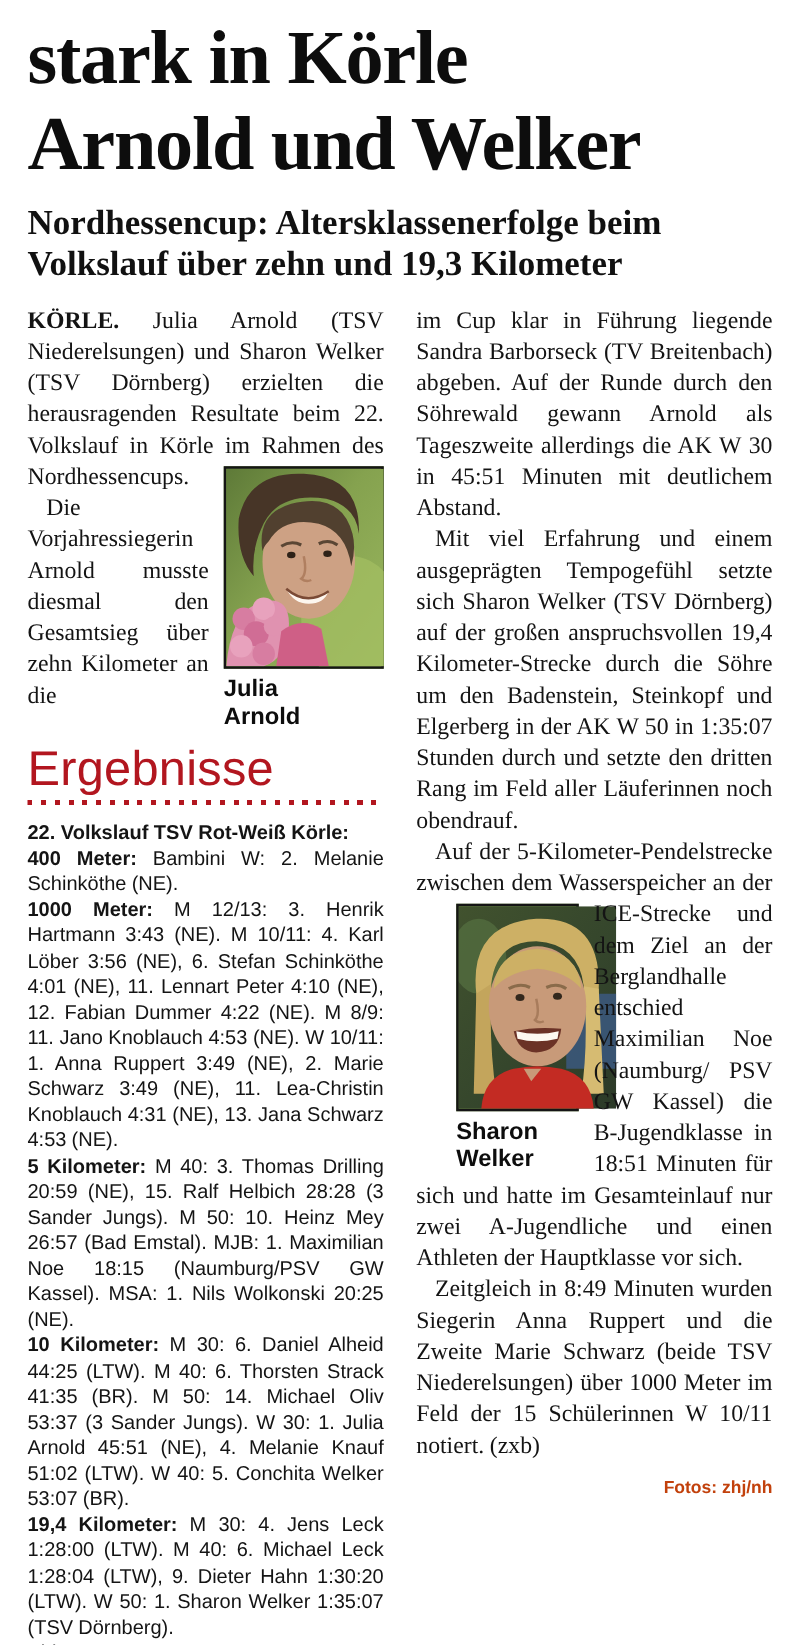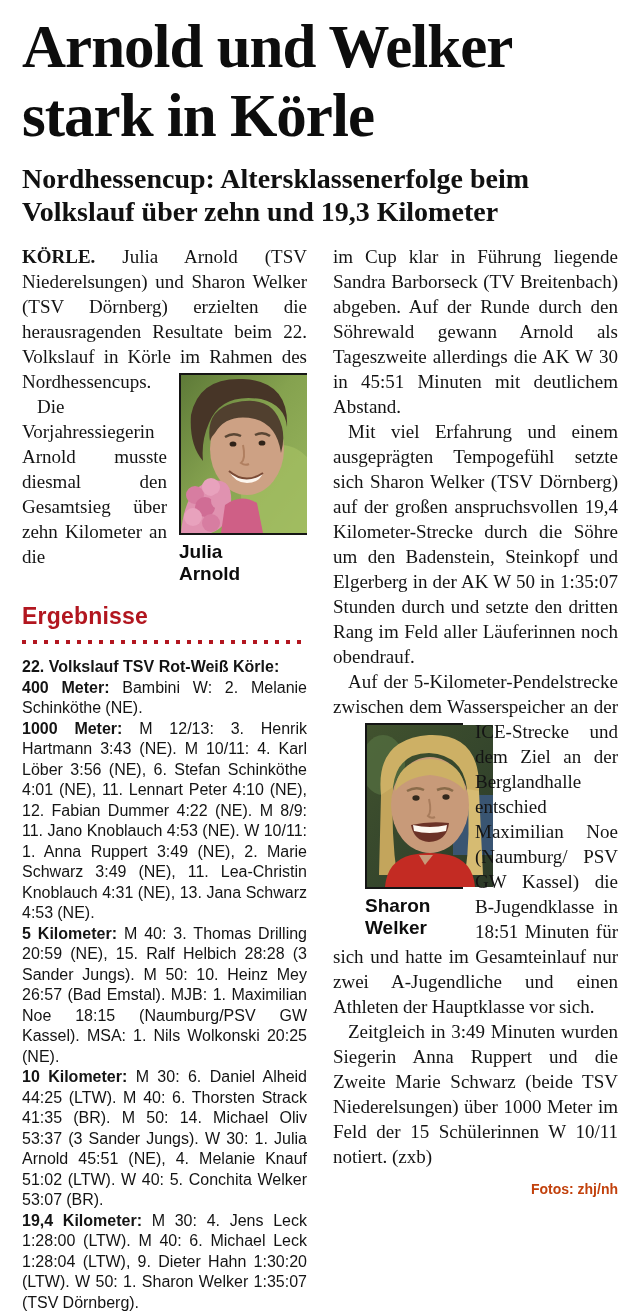--- a/index.html
+++ b/index.html
@@ -29,40 +29,40 @@
   .fig-l { float:left;  width:130px; margin:4px 12px 4px 0;padding-left:32px; }
   .photo-frame { display:block; border:2px solid #151515; line-height:0;
     background:#6f8f46; }
   .photo-frame svg { display:block; }
   .caption { display:block; font-family:"Liberation Sans", sans-serif;
     font-weight:700; font-size:19px; line-height:22px; margin-top:6px;
     text-align:left; text-indent:0; color:#0d0d0d; }
   .caption span { display:block; }
   
   .results { margin-top:30px; font-family:"Liberation Sans", sans-serif; }
-  .results-title { font-size:23px; line-height:34px; font-weight:700;
+  .results-title { font-size:39px; line-height:34px; font-weight:400;
     color:#b2161f; letter-spacing:0.2px; }
   .dotted-rule { height:4px; margin:7px 0 13px 0;
     background:repeating-linear-gradient(90deg,#b2161f 0 4px,transparent 4px 11px); }
   .r-line { font-size:16px; line-height:20.5px; text-align:justify;
     word-spacing:-0.3px; }
   .r-line .rb { font-weight:700; }
   .r-intro { font-weight:700; font-size:16px; line-height:20.5px; }
   
   .credit { font-family:"Liberation Sans", sans-serif; font-weight:700;
     font-size:14px; text-align:right; margin-top:12px; color:#c2410c; }
 </style>
 </head>
 <body>
 
 <div class="page">
 
   <h1 class="headline">
+    <span>stark in Körle</span>
     <span>Arnold und Welker</span>
-    <span>stark in Körle</span>
   </h1>
 
   <h2 class="subheadline">
     <span>Nordhessencup: Altersklassenerfolge beim</span>
     <span>Volkslauf über zehn und 19,3 Kilometer</span>
   </h2>
 
   <div class="columns">
 
     <div class="col">
@@ -178,19 +178,19 @@
             </svg>
           </span>
           <span class="caption">
             <span>Sharon</span>
             <span>Welker</span>
           </span>
         </span>
         <span>und dem Ziel an der Berglandhalle entschied Maximilian Noe (Naumburg/ PSV GW Kassel) die B-Jugendklasse in 18:51 Minuten für sich und hatte im Gesamteinlauf nur zwei A-Jugendliche und einen Athleten der Hauptklasse vor sich.</span>
       </p>
 
-      <p class="body indent">Zeitgleich in 3:49 Minuten wurden Siegerin Anna Ruppert und die Zweite Marie Schwarz (beide TSV Niederelsungen) über 1000 Meter im Feld der 15 Schülerinnen W 10/11 notiert. (zxb)</p>
+      <p class="body indent">Zeitgleich in 8:49 Minuten wurden Siegerin Anna Ruppert und die Zweite Marie Schwarz (beide TSV Niederelsungen) über 1000 Meter im Feld der 15 Schülerinnen W 10/11 notiert. (zxb)</p>
 
       <div class="credit">Fotos: zhj/nh</div>
     </div>
 
   </div>
 </div>
 
 </body></html>

